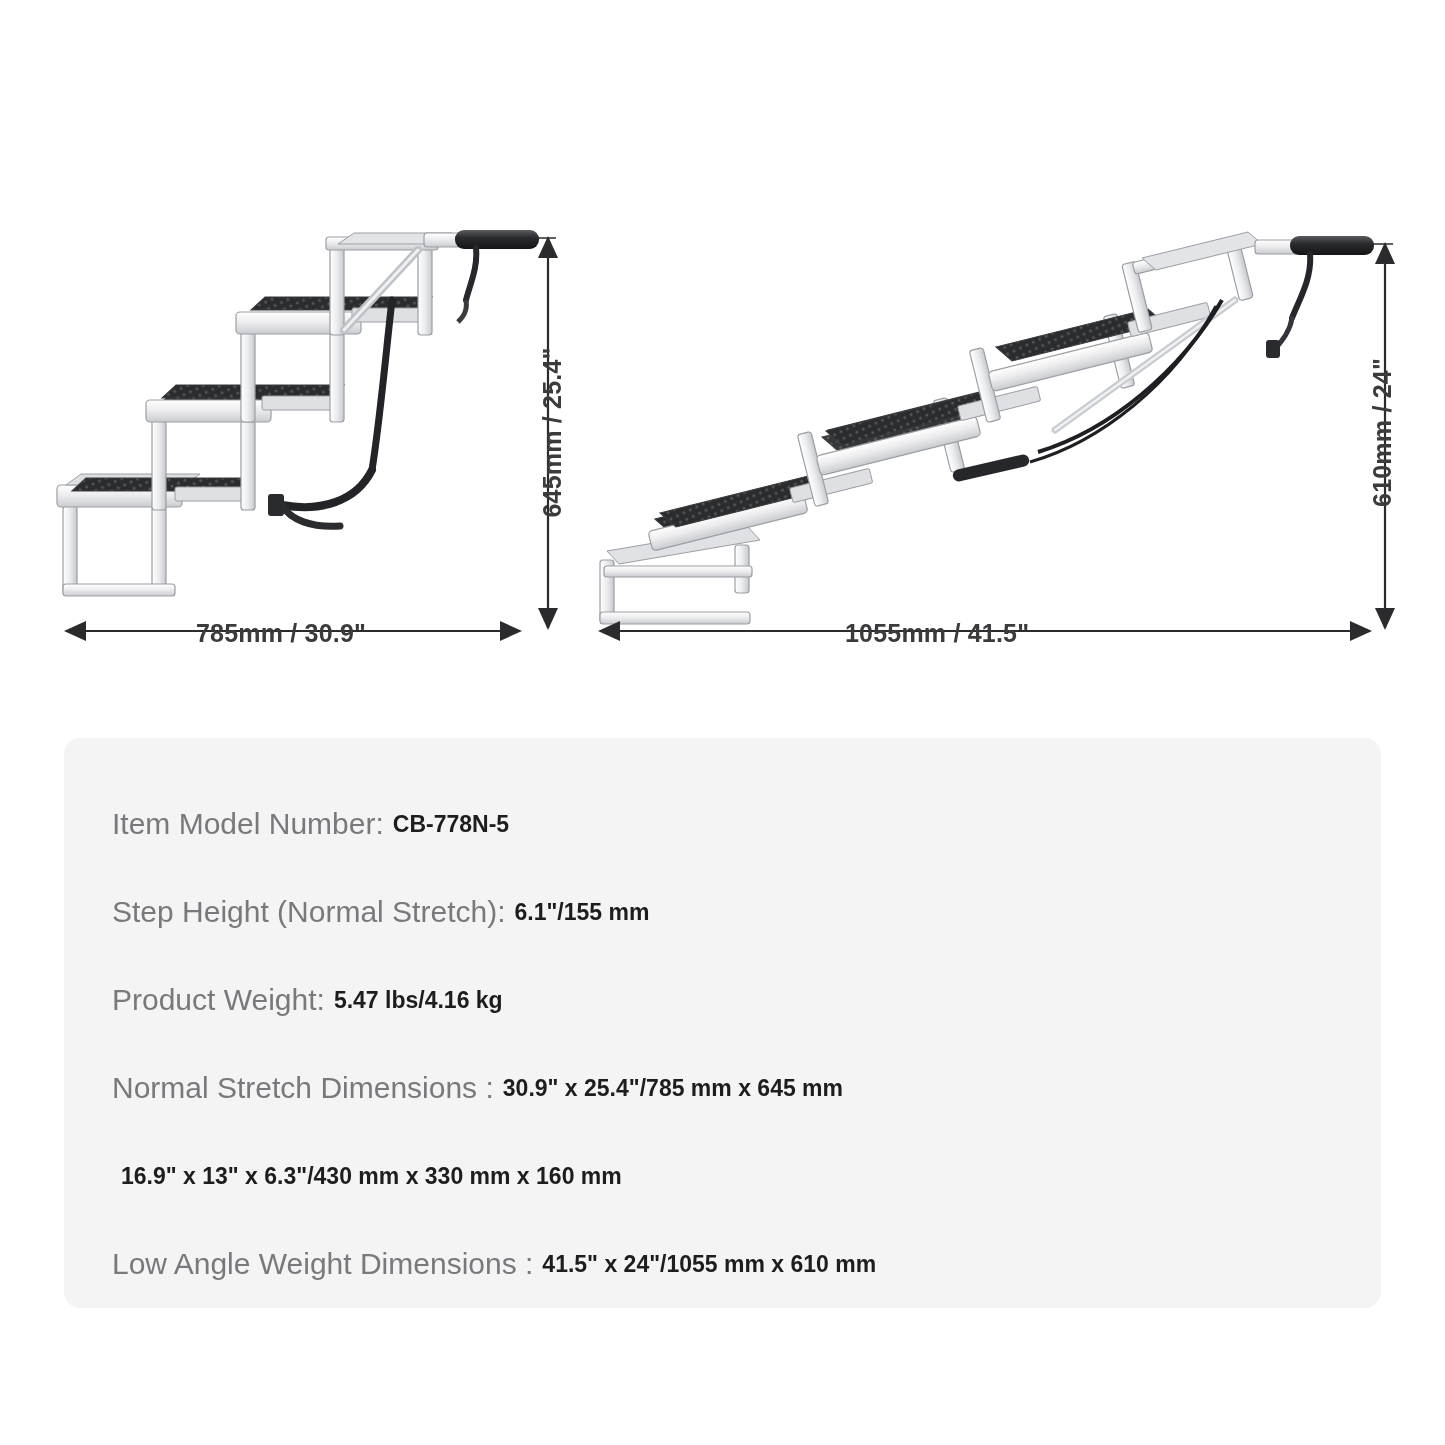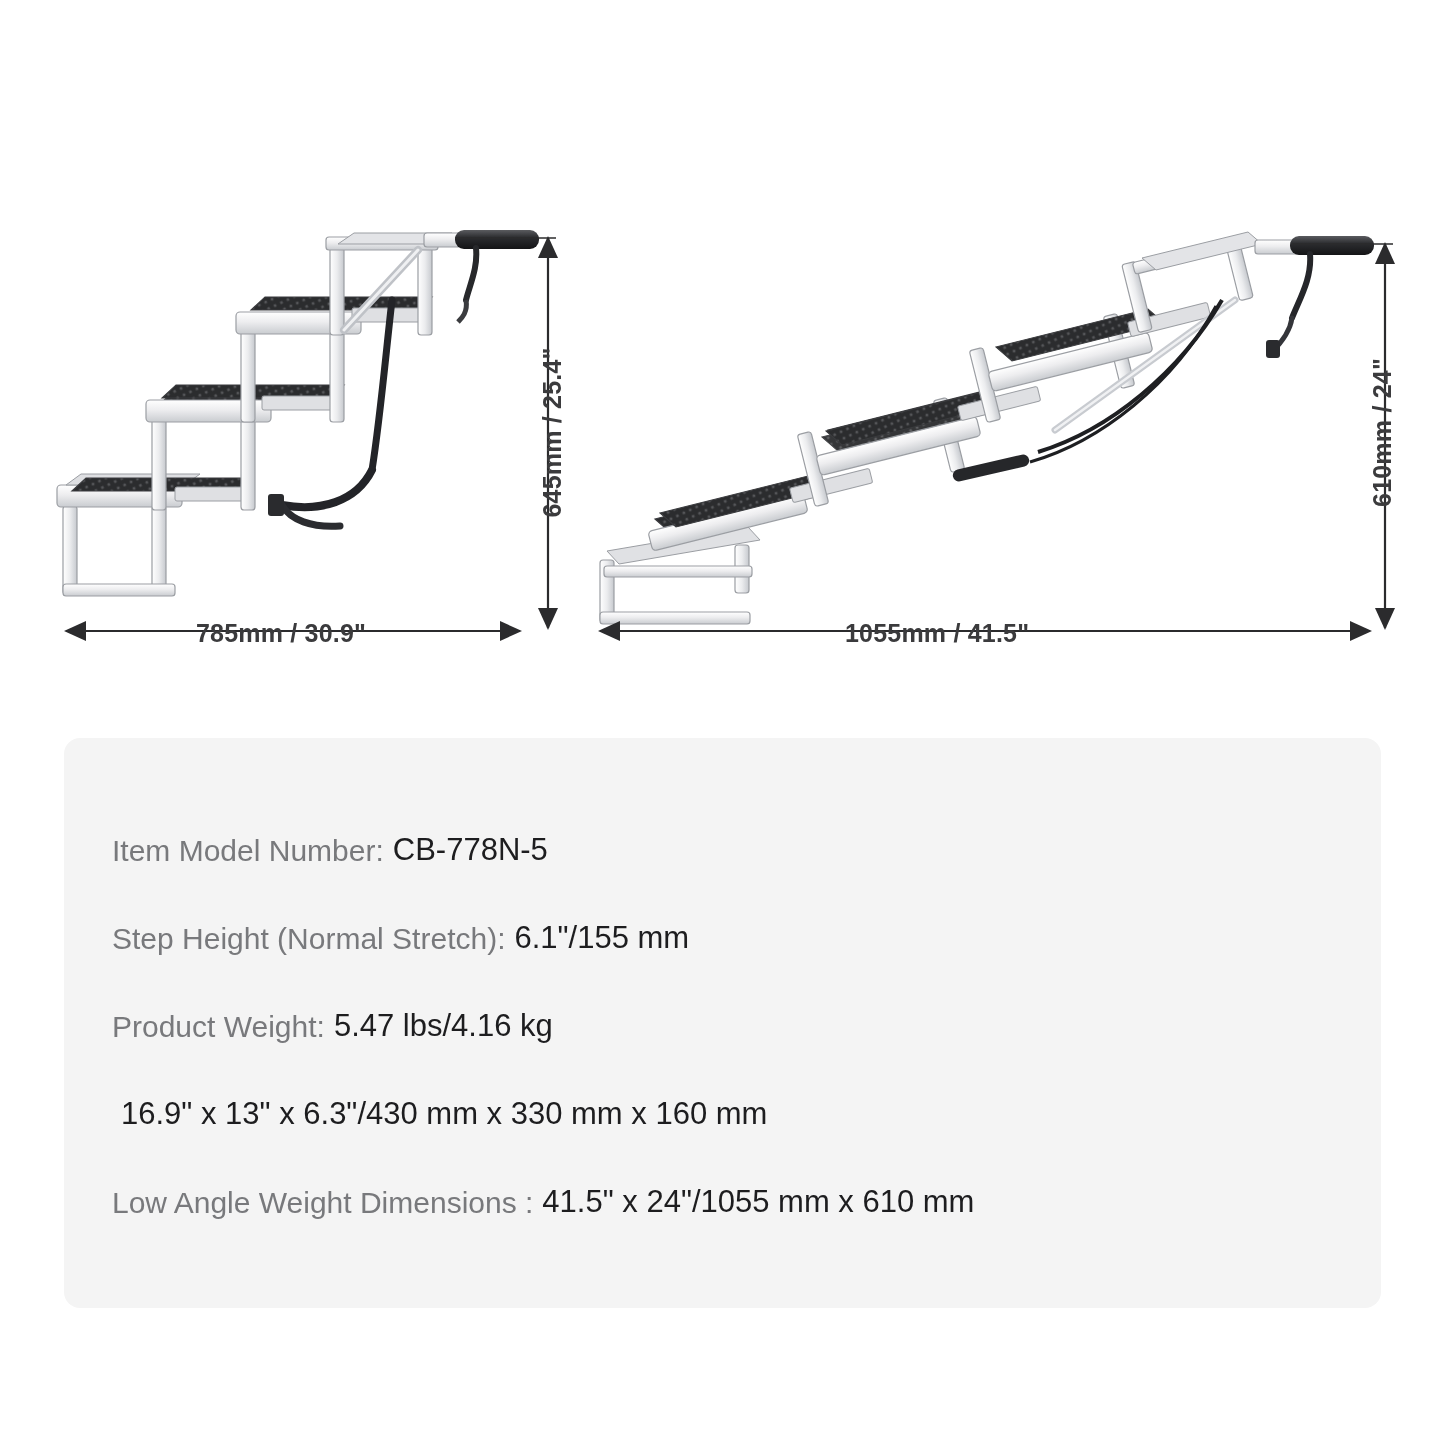--- a/index.html
+++ b/index.html
@@ -37,34 +37,34 @@
   #spec-card {
     position:absolute;
     left:64px; top:738px;
     width:1317px; height:570px;
     background:#f4f4f4;
     border-radius:16px;
     padding:42px 48px 0 48px;
   }
   .spec-row {
     display:flex;
-    align-items:flex-end;
+    align-items:center;
     margin-bottom:0;
     height:88px;
   }
   .spec-label {
     font-size:30px;
     color:#78797c;
     font-weight:normal;
     white-space:nowrap;
   }
   .spec-value {
-    font-size:31px;
+    font-size:23px;
     color:#1d1d1f;
-    font-weight:normal;
+    font-weight:bold;
     white-space:nowrap;
     margin-left:9px;
   }
 </style>
 </head>
 <body>
 
 <div id="diagram-area">
 
   <svg class="svg-wrap" width="1445" height="720" viewBox="0 0 1445 720">
@@ -233,20 +233,24 @@
   <div class="spec-row">
     <span class="spec-label">Step Height (Normal Stretch):</span>
     <span class="spec-value">6.1"/155 mm</span>
   </div>
 
   <div class="spec-row">
     <span class="spec-label">Product Weight:</span>
     <span class="spec-value">5.47 lbs/4.16 kg</span>
   </div>
 
+  <div class="spec-row">
+    <span class="spec-label">Normal Stretch Dimensions :</span>
+    <span class="spec-value">30.9" x 25.4"/785 mm x 645 mm</span>
+  </div>
 
   <div class="spec-row">
     <span class="spec-value">16.9" x 13" x 6.3"/430 mm x 330 mm x 160 mm</span>
   </div>
 
   <div class="spec-row">
     <span class="spec-label">Low Angle Weight Dimensions :</span>
     <span class="spec-value">41.5" x 24"/1055 mm x 610 mm</span>
   </div>
 

